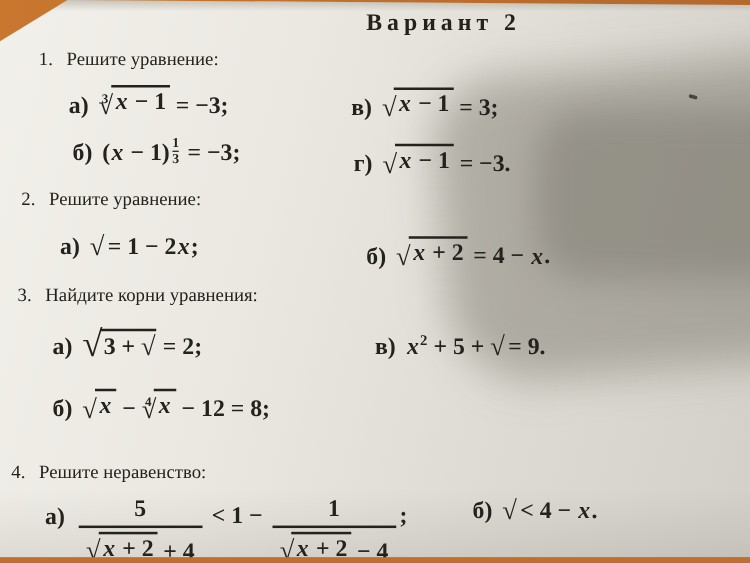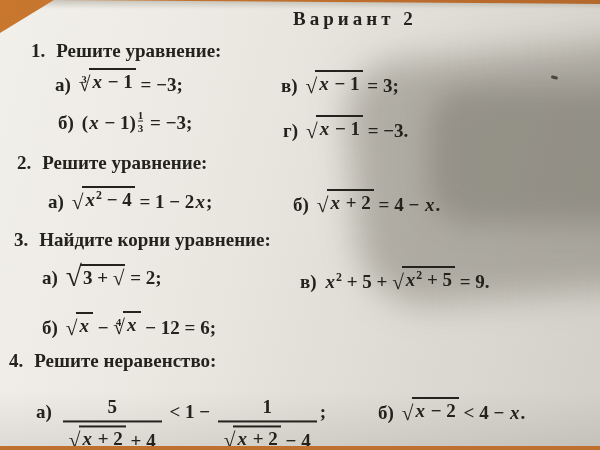--- a/index.html
+++ b/index.html
@@ -37,21 +37,21 @@
   }
   .speck{
     position:absolute;left:551px;top:76px;width:7px;height:3px;
     background:#4a463e;border-radius:2px;transform:rotate(14deg);
   }
   .page-title{
     position:absolute;left:293px;top:8px;
     font-size:19px;font-weight:700;letter-spacing:4px;color:#24221c;
   }
   .section-header{
-    position:absolute;font-size:19px;font-weight:700;color:#24221c;white-space:nowrap;
+    position:absolute;font-size:15px;font-weight:400;color:#24221c;white-space:nowrap;
   }
   .section-header .num{margin-right:11px;}
   .problem{
     position:absolute;display:flex;align-items:baseline;white-space:nowrap;
     font-size:19px;font-weight:700;color:#24221c;
   }
   .problem .plabel{margin-right:8px;font-weight:700;}
   .mv{font-style:italic;font-weight:700;margin:0 1px;}
   .msup{font-size:0.62em;font-weight:700;}
   .sqrt{display:inline-flex;align-items:flex-end;}
@@ -76,21 +76,21 @@
   [data-pos="p1v"]{left:281px;top:70px;}
   [data-pos="p1b"]{left:58px;top:112px;}
   [data-pos="p1g"]{left:283px;top:115px;}
   [data-pos="s2"]{left:17px;top:152px;}
   [data-pos="p2a"]{left:48px;top:186px;}
   [data-pos="p2b"]{left:293px;top:189px;}
   [data-pos="s3"]{left:14px;top:229px;}
   [data-pos="p3a"]{left:42px;top:261px;}
   [data-pos="p3v"]{left:300px;top:266px;}
   [data-pos="p3b"]{left:42px;top:311px;}
-  [data-pos="s4"]{left:9px;top:350px;}
+  [data-pos="s4"]{left:9px;top:370px;}
   [data-pos="p4a"]{left:36px;top:386px;}
   [data-pos="p4b"]{left:378px;top:397px;}
 </style>
 </head>
 <body>
 
 <div class="stage">
   <div class="paper">
     <div class="edge-shade"></div>
     <div class="shadow-main"></div>
@@ -127,57 +127,55 @@
           <span class="math"><span class="sqrt">
               <span class="rsign">√</span>
               <span class="rbody"><span class="mv">x</span><span> − 1</span></span>
             </span><span> = −3.</span></span>
         </div>
         <div class="section-header" data-pos="s2"><span class="num">2.</span><span class="stitle">Решите уравнение:</span></div>
         <div class="problem" data-pos="p2a">
           <span class="plabel">а)</span>
           <span class="math"><span class="sqrt">
               <span class="rsign">√</span>
-              <span class="rbody"><span class="mv">x</span><sup class="msup">2</sup><span> − 4</span></span>
             </span><span> = 1 − 2</span><span class="mv">x</span><span>;</span></span>
         </div>
         <div class="problem" data-pos="p2b">
           <span class="plabel">б)</span>
           <span class="math"><span class="sqrt">
               <span class="rsign">√</span>
               <span class="rbody"><span class="mv">x</span><span> + 2</span></span>
             </span><span> = 4 − </span><span class="mv">x</span><span>.</span></span>
         </div>
-        <div class="section-header" data-pos="s3"><span class="num">3.</span><span class="stitle">Найдите корни уравнение:</span></div>
+        <div class="section-header" data-pos="s3"><span class="num">3.</span><span class="stitle">Найдите корни уравнения:</span></div>
         <div class="problem" data-pos="p3a">
           <span class="plabel">а)</span>
           <span class="math"><span class="sqrt big">
               <span class="rsign">√</span>
               <span class="rbody"><span>3 + </span><span class="sqrt">
                   <span class="rsign">√</span>
                 </span></span>
             </span><span> = 2;</span></span>
         </div>
         <div class="problem" data-pos="p3v">
           <span class="plabel">в)</span>
           <span class="math"><span class="mv">x</span><sup class="msup">2</sup><span> + 5 + </span><span class="sqrt">
               <span class="rsign">√</span>
-              <span class="rbody"><span class="mv">x</span><sup class="msup">2</sup><span> + 5</span></span>
             </span><span> = 9.</span></span>
         </div>
         <div class="problem" data-pos="p3b">
           <span class="plabel">б)</span>
           <span class="math"><span class="sqrt">
               <span class="rsign">√</span>
               <span class="rbody"><span class="mv">x</span></span>
             </span><span> − </span><span class="sqrt">
               <sup class="ridx">4</sup>
               <span class="rsign">√</span>
               <span class="rbody"><span class="mv">x</span></span>
-            </span><span> − 12 = 6;</span></span>
+            </span><span> − 12 = 8;</span></span>
         </div>
         <div class="section-header" data-pos="s4"><span class="num">4.</span><span class="stitle">Решите неравенство:</span></div>
         <div class="problem" data-pos="p4a">
           <span class="plabel">а)</span>
           <span class="math"><span class="frac">
               <span class="num"><span>5</span></span>
               <span class="den"><span class="sqrt">
                   <span class="rsign">√</span>
                   <span class="rbody"><span class="mv">x</span><span> + 2</span></span>
                 </span><span> + 4</span></span>
@@ -186,18 +184,17 @@
               <span class="den"><span class="sqrt">
                   <span class="rsign">√</span>
                   <span class="rbody"><span class="mv">x</span><span> + 2</span></span>
                 </span><span> − 4</span></span>
             </span><span>;</span></span>
         </div>
         <div class="problem" data-pos="p4b">
           <span class="plabel">б)</span>
           <span class="math"><span class="sqrt">
               <span class="rsign">√</span>
-              <span class="rbody"><span class="mv">x</span><span> − 2</span></span>
             </span><span> &lt; 4 − </span><span class="mv">x</span><span>.</span></span>
         </div>
       </div>
   </div>
 </div>
 
 </body></html>

